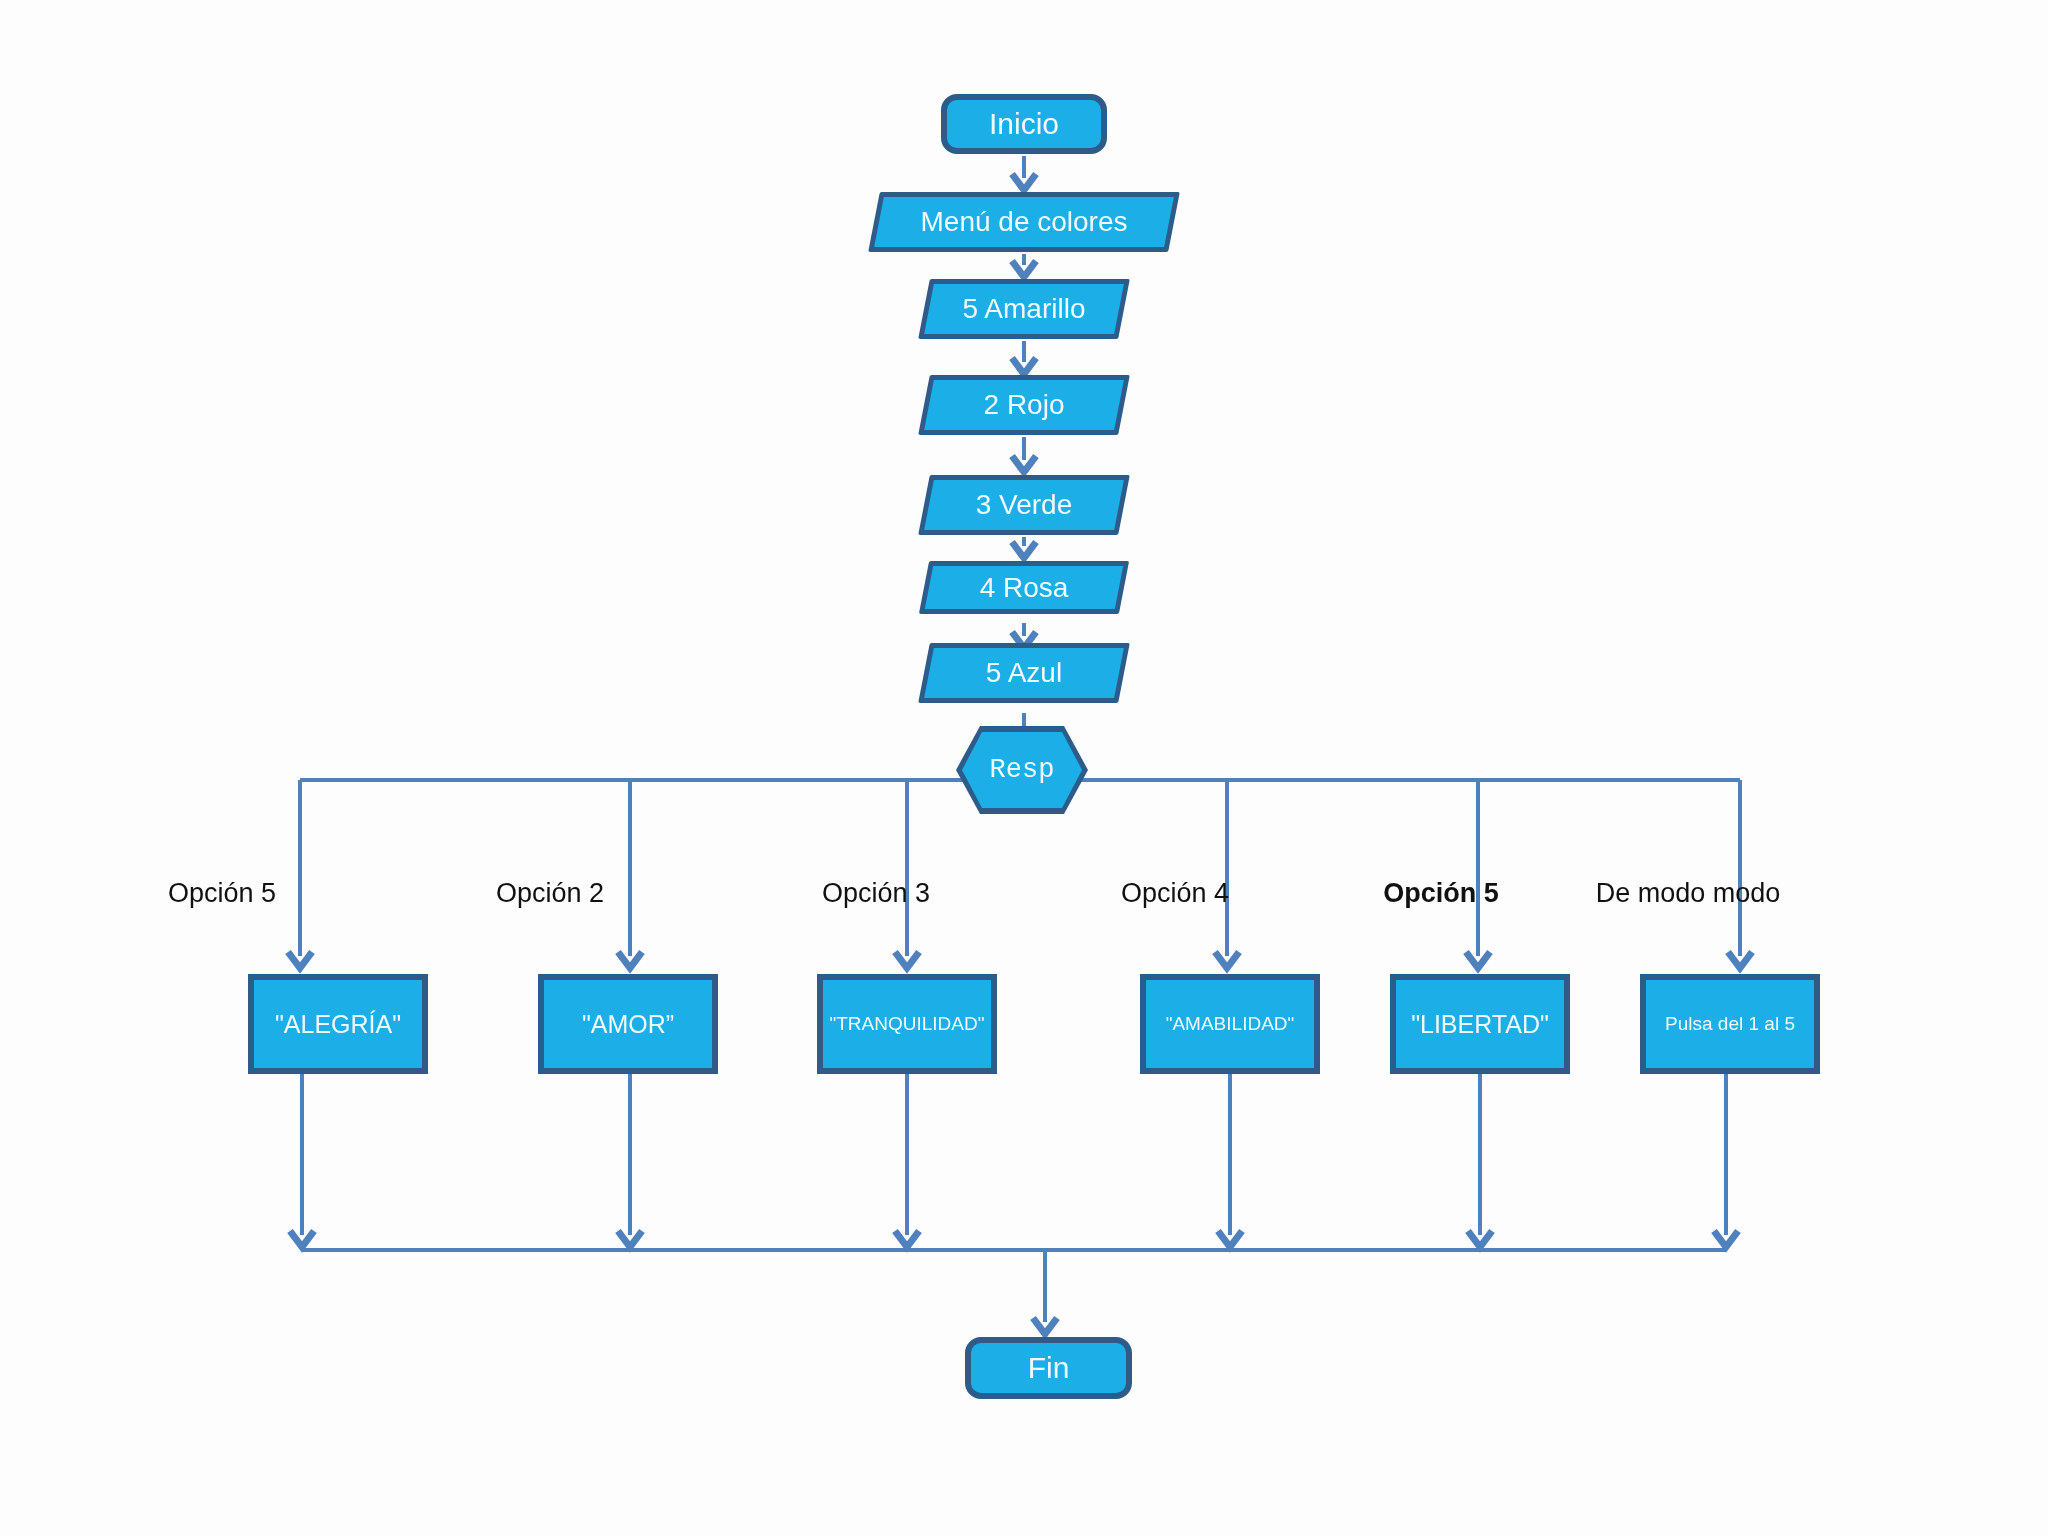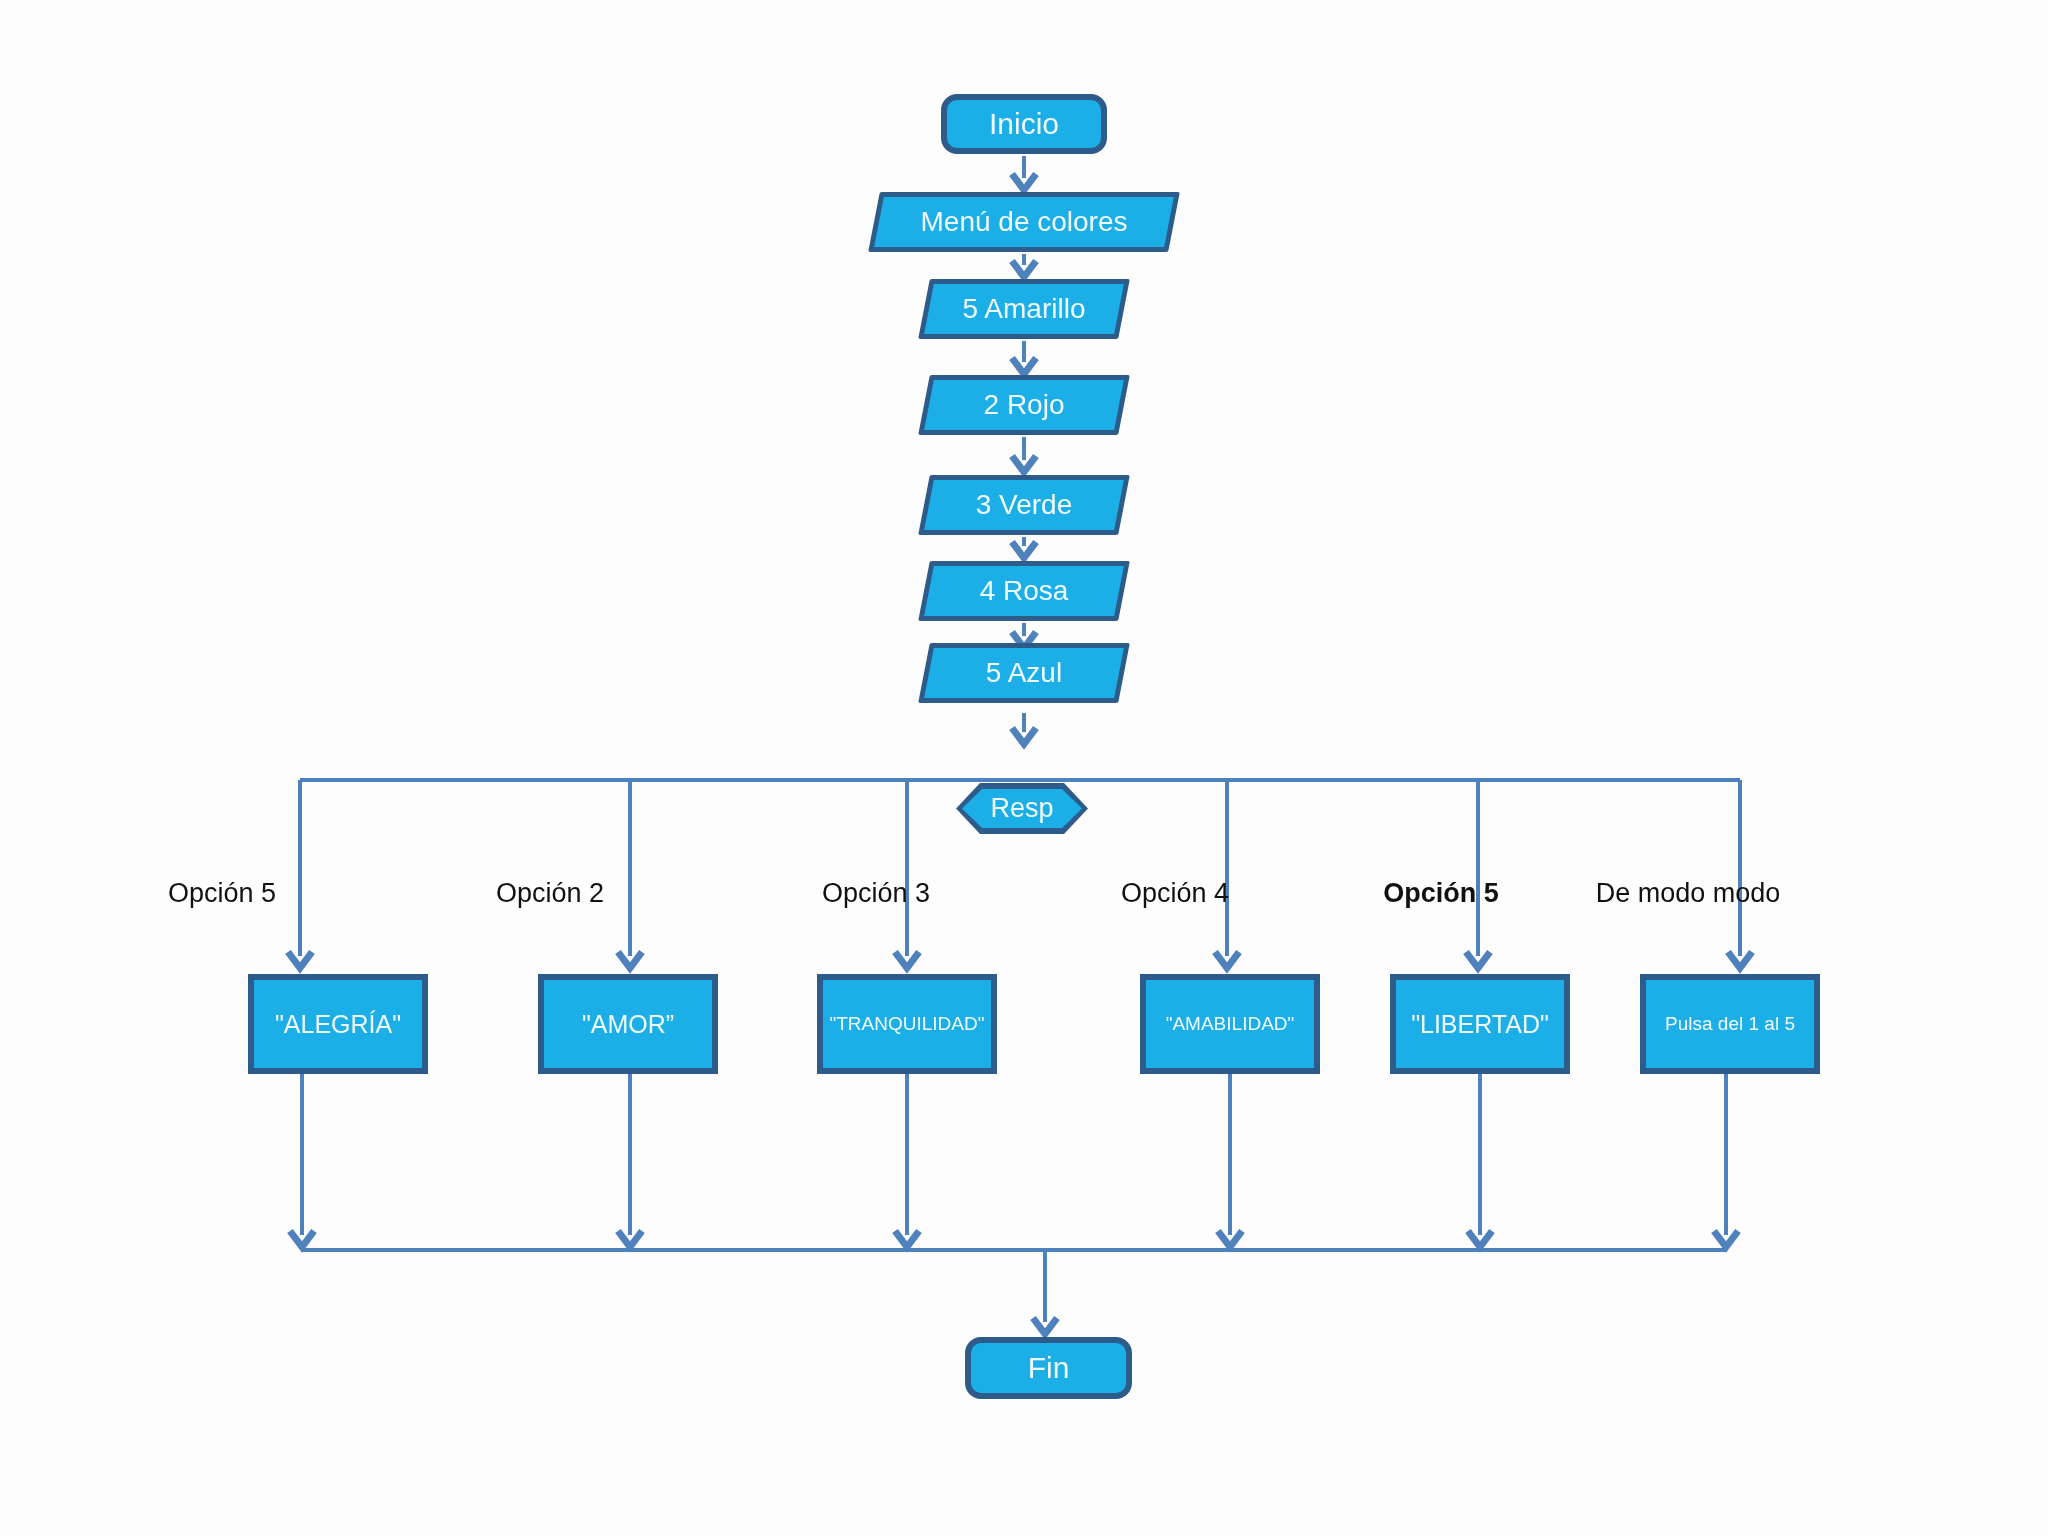--- a/index.html
+++ b/index.html
@@ -203,30 +203,30 @@
     <span class="shape-text">5 Amarillo</span>
   </div>
   <div class="node pgram" style="left:924px;top:328px;width:200px;height:60px;">
     <div class="pgram-bg"></div>
     <span class="shape-text">2 Rojo</span>
   </div>
   <div class="node pgram" style="left:924px;top:428px;width:200px;height:60px;">
     <div class="pgram-bg"></div>
     <span class="shape-text">3 Verde</span>
   </div>
-  <div class="node pgram" style="left:924px;top:514px;width:200px;height:60px;">
+  <div class="node pgram" style="left:924px;top:514px;width:200px;height:53px;">
     <div class="pgram-bg"></div>
     <span class="shape-text">4 Rosa</span>
   </div>
   <div class="node pgram" style="left:924px;top:596px;width:200px;height:60px;">
     <div class="pgram-bg"></div>
     <span class="shape-text">5 Azul</span>
   </div>
 
-  <div class="node hexagon" style="left:956px;top:736px;width:132px;height:51px;">
+  <div class="node hexagon" style="left:956px;top:679px;width:132px;height:88px;font-family:Liberation Mono, monospace;">
     <div class="hex-border"></div>
     <div class="hex-fill"></div>
     <span class="shape-text">Resp</span>
   </div>
 
   <div class="opt-label" style="left:122px;">Opción 5</div>
   <div class="opt-label" style="left:450px;">Opción 2</div>
   <div class="opt-label" style="left:776px;">Opción 3</div>
   <div class="opt-label" style="left:1075px;">Opción 4</div>
   <div class="opt-label" style="left:1341px;font-weight:bold;">Opción 5</div>

